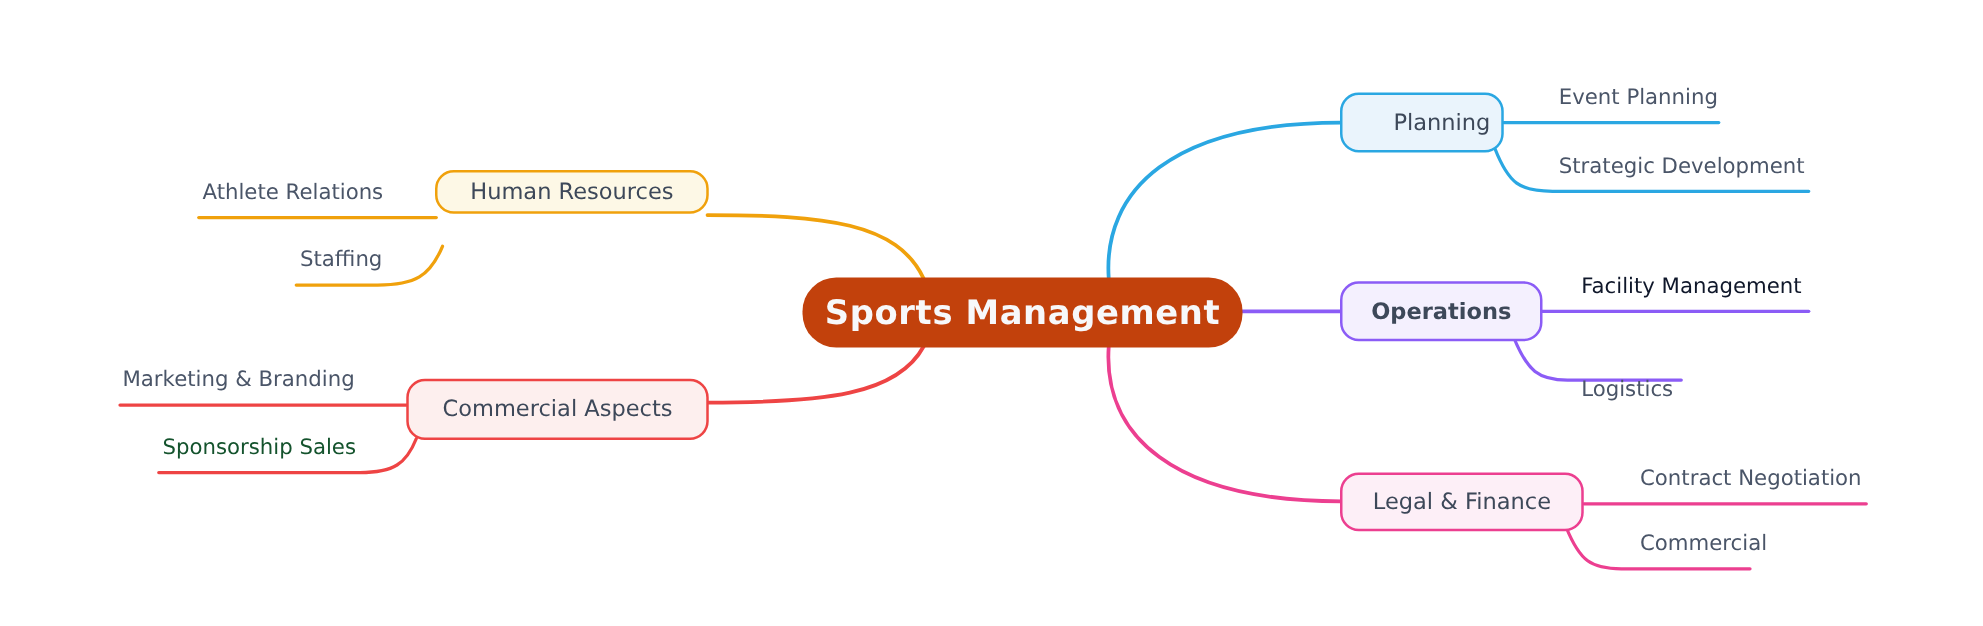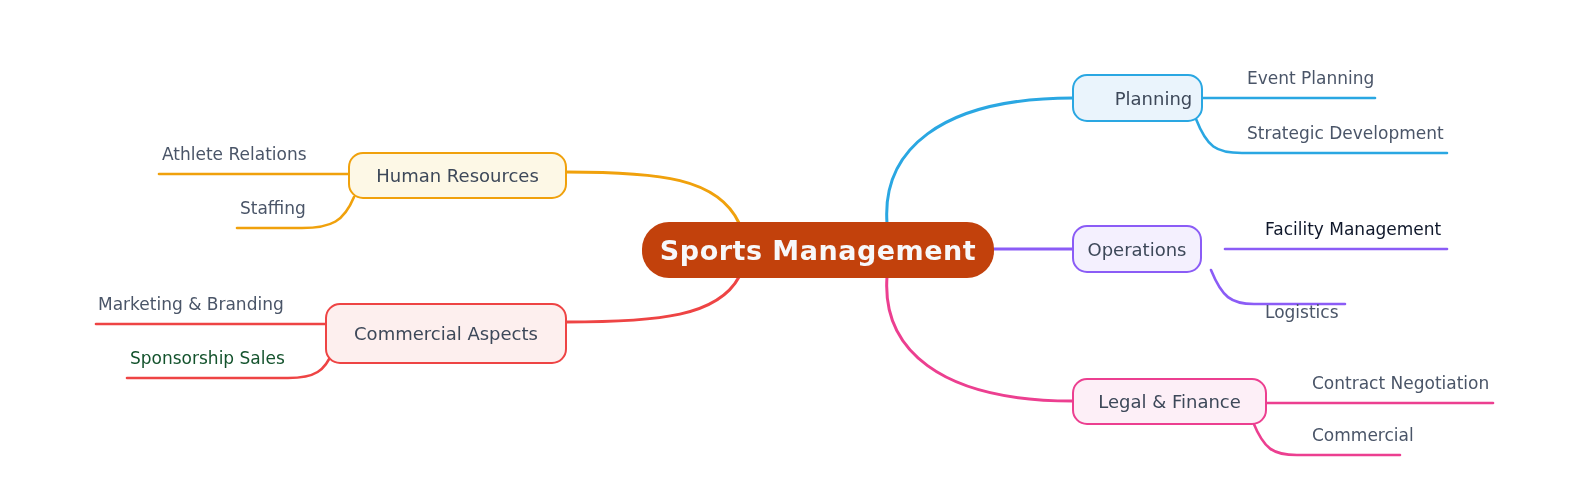--- a/index.html
+++ b/index.html
@@ -76,33 +76,33 @@
   </svg>
 
   <div class="node root" style="left: 642px; top: 222px; width: 352px; height: 56px; background-color: #c2410c; color: rgb(247, 248, 250);">
     <span>Sports Management</span>
   </div>
 
   <div class="node branch" style="left: 1072px; top: 74px; width: 131px; height: 48px; border-color: rgb(42, 167, 226); background-color: rgb(234, 244, 252); padding-left: 32px;">
     <span>Planning</span>
   </div>
 
-  <div class="node branch" style="left: 1072px; top: 225px; width: 130px; height: 48px; border-color: rgb(139, 92, 246); background-color: rgb(244, 240, 254);">
+  <div class="node branch" style="left: 1072px; top: 225px; width: 162px; height: 48px; border-color: rgb(139, 92, 246); background-color: rgb(244, 240, 254); font-weight: bold;">
     <span>Operations</span>
   </div>
 
   <div class="node branch" style="left: 1072px; top: 378px; width: 195px; height: 47px; border-color: rgb(236, 63, 144); background-color: rgb(253, 239, 247);">
     <span>Legal &amp; Finance</span>
   </div>
 
-  <div class="node branch" style="left: 348px; top: 152px; width: 219px; height: 47px; border-color: rgb(240, 161, 12); background-color: rgb(253, 248, 230);">
+  <div class="node branch" style="left: 348px; top: 136px; width: 219px; height: 35px; border-color: rgb(240, 161, 12); background-color: rgb(253, 248, 230);">
     <span>Human Resources</span>
   </div>
 
-  <div class="node branch" style="left: 325px; top: 303px; width: 242px; height: 61px; border-color: rgb(238, 68, 68); background-color: rgb(253, 239, 238);">
+  <div class="node branch" style="left: 325px; top: 303px; width: 242px; height: 49px; border-color: rgb(238, 68, 68); background-color: rgb(253, 239, 238);">
     <span>Commercial Aspects</span>
   </div>
 
   <div class="leaf-label" style="left: 1247px; top: 67px; color: rgb(74, 85, 104);">Event Planning</div>
   <div class="leaf-label" style="left: 1247px; top: 122px; color: rgb(74, 85, 104);">Strategic Development</div>
 
   <div class="leaf-label" style="left: 1265px; top: 218px; color: #0f172a;">Facility Management</div>
   <div class="leaf-label" style="left: 1265px; top: 273px; color: rgb(74, 85, 104); margin-top: 28px;">Logistics</div>
 
   <div class="leaf-label" style="left: 1312px; top: 372px; color: rgb(74, 85, 104);">Contract Negotiation</div>

